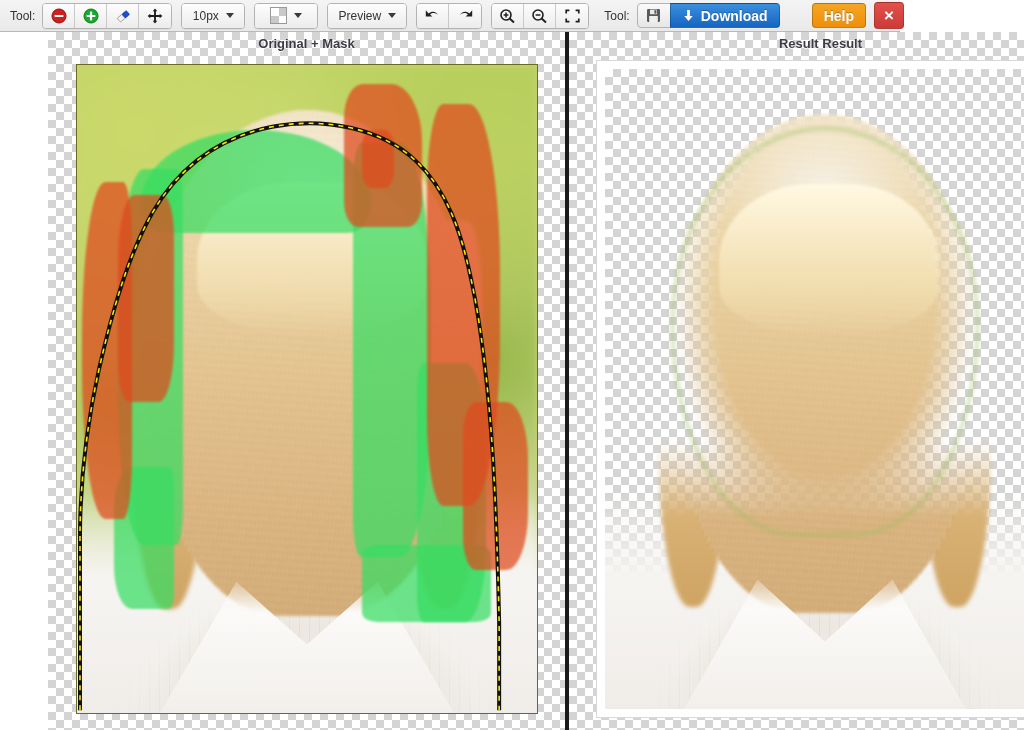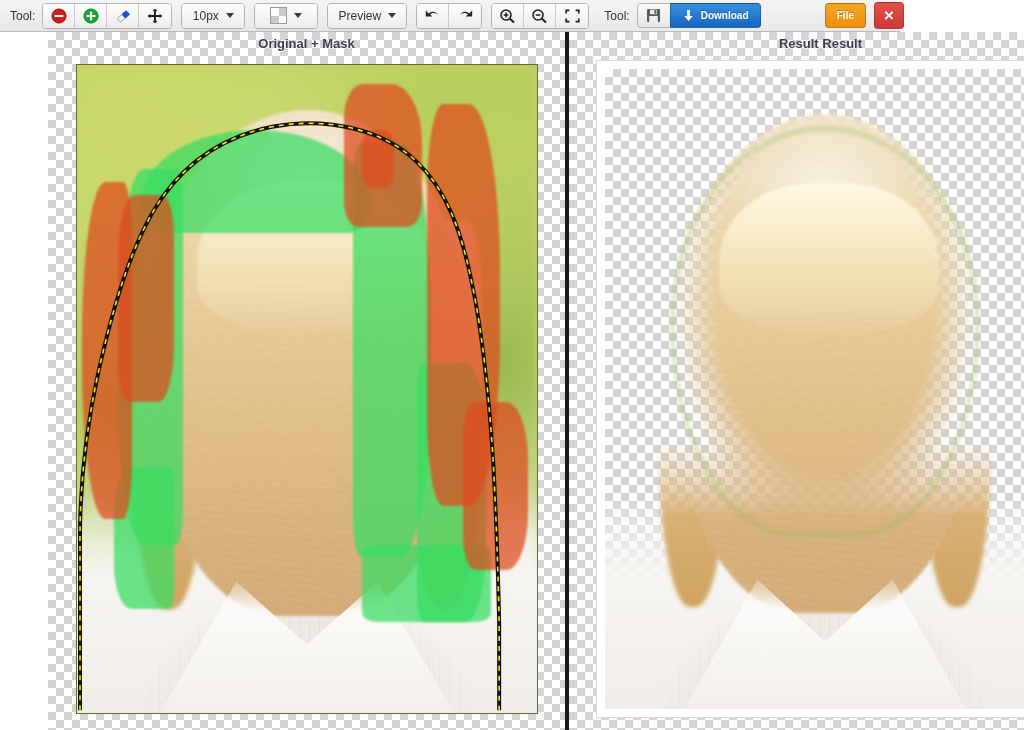--- a/index.html
+++ b/index.html
@@ -84,21 +84,21 @@
   .swatch2 i:nth-child(3){background:#c9c9c9}
   .swatch2 i:nth-child(4){background:#fff}
 
   .btn-solid {
     height: 25px;
     border-radius: 4px;
     border: 1px solid rgba(0,0,0,0.22);
     display: flex; align-items: center; justify-content: center;
     gap: 6px;
     padding: 0 11px;
-    font-size: 10px;
+    font-size: 14px;
     font-weight: bold;
     color: #fff;
     cursor: pointer;
     text-shadow: 0 -1px 0 rgba(0,0,0,0.25);
   }
   #download-button { background: linear-gradient(to bottom,#3a8fdd 0%,#1565c0 100%); border-radius:0 4px 4px 0; margin-left:-1px; }
   #save-button {
     min-width: 34px; height: 25px;
     background: linear-gradient(to bottom,#fafafa 0%,#e6e6e6 100%);
     border: 1px solid #b3b3b3;
@@ -408,21 +408,21 @@
       <svg class="ic" width="13" height="14" viewBox="0 0 13 14">
         <path d="M5.1 1 H7.9 V7.1 H10.8 L6.5 12 L2.2 7.1 H5.1 Z" fill="#ffffff"></path>
       </svg>
       <span>Download</span>
     </div>
   </div>
 
   <span class="spacer-flex"></span>
 
   <div id="help-button" class="btn-solid">
-    <span>File</span>
+    <span>Help</span>
   </div>
 
   <div id="close-button">
     <span>×</span>
   </div>
 </div>
 
 <div id="workspace">
 
   <div class="pane checker" id="pane-original">

